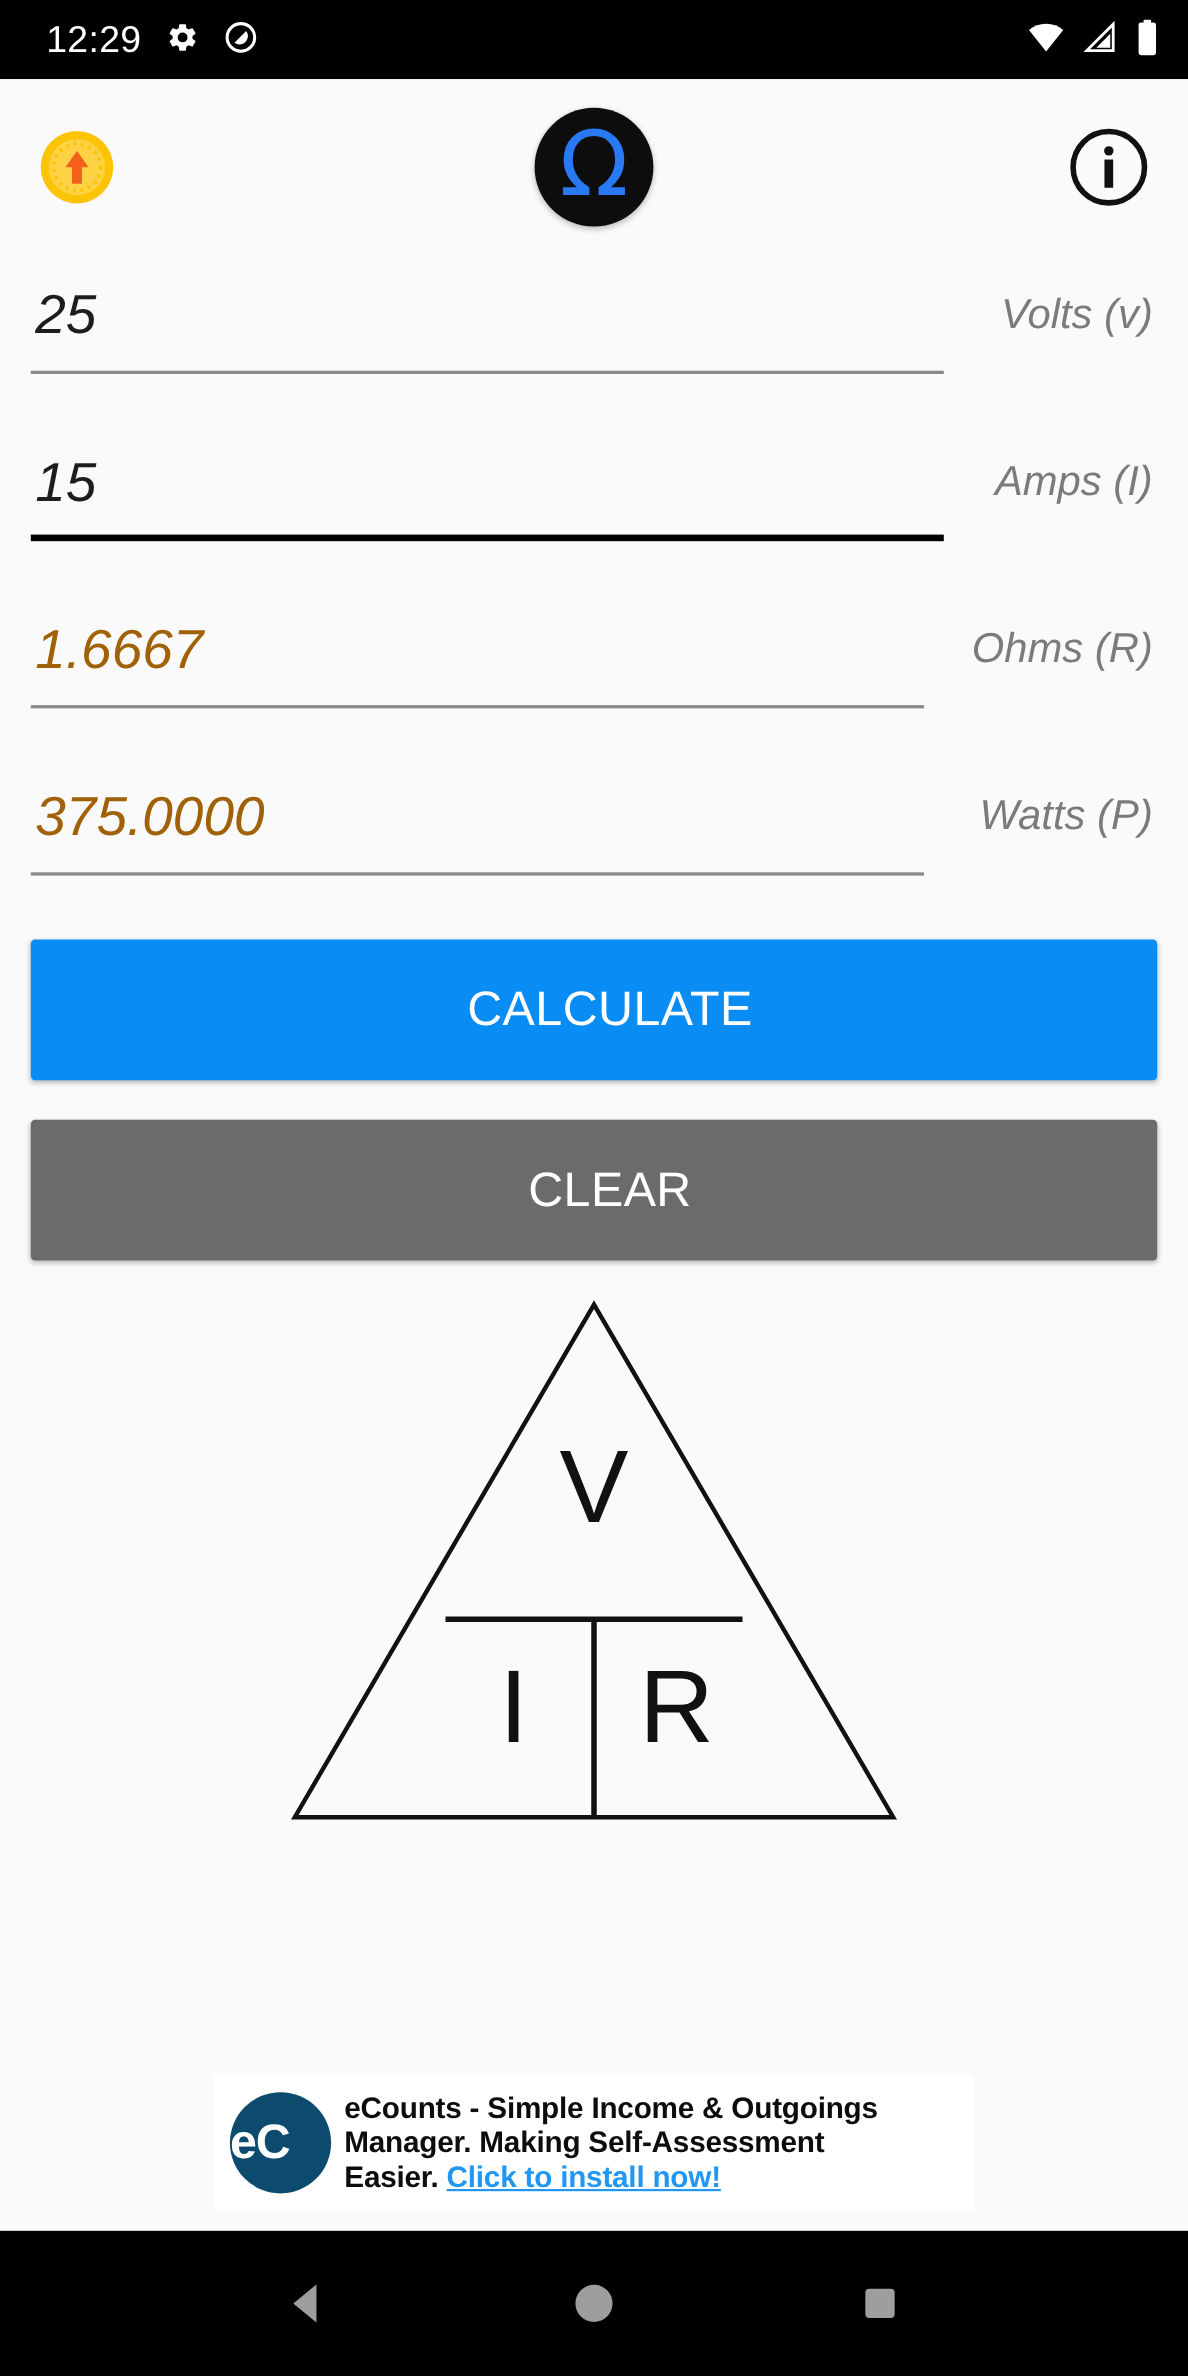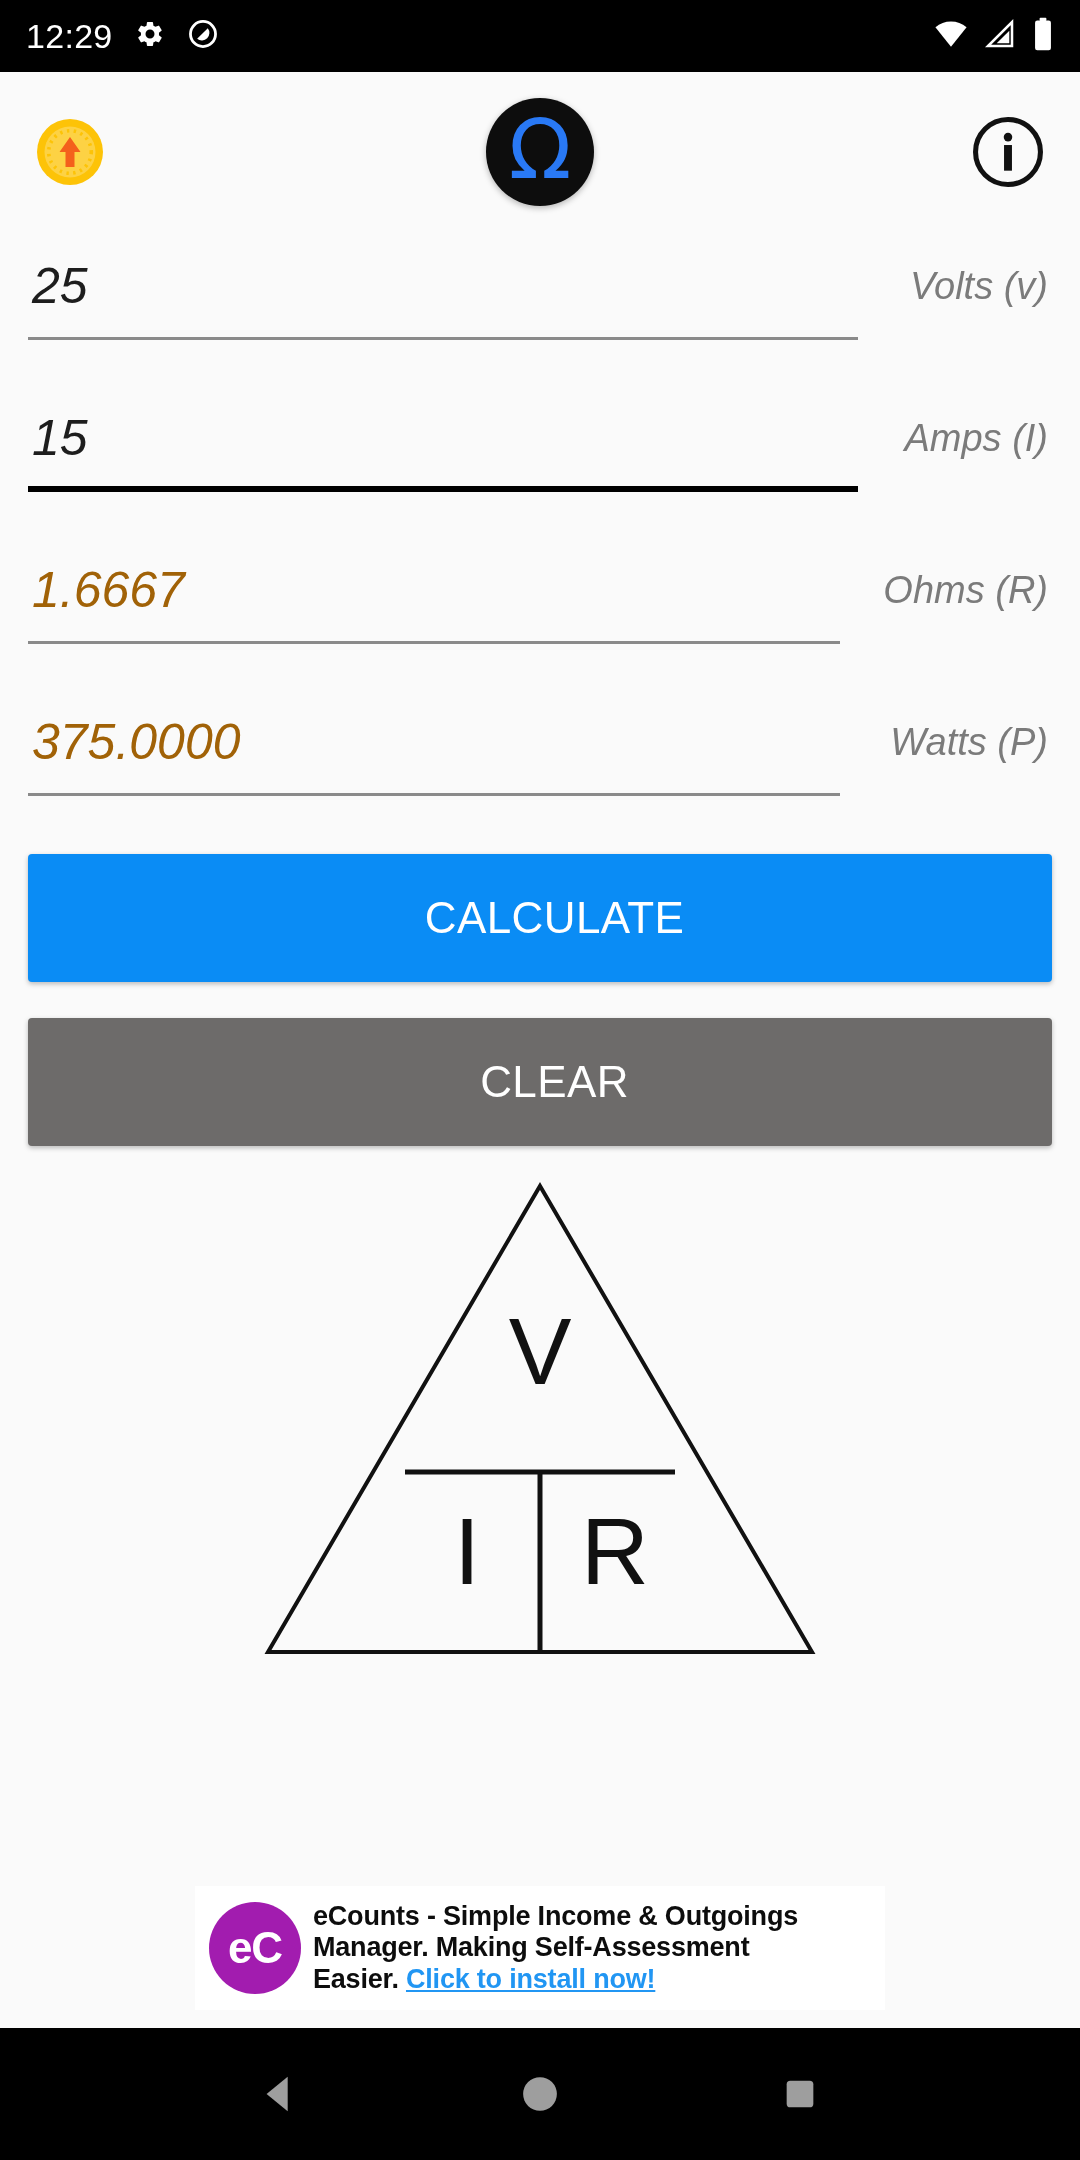--- a/index.html
+++ b/index.html
@@ -15,21 +15,21 @@
     background: #fafafa;
     display: flex; flex-direction: column;
   }
 
   
   .statusbar {
     height: 72px; background: #000; color: #fff;
     display: flex; align-items: center;
     padding: 0 26px; flex: 0 0 72px;
   }
-  .sb-clock { font-size: 34px; letter-spacing: .3px; line-height: 1; }
+  .sb-clock { font-size: 34px; letter-spacing: .3px; line-height: 1; margin-left: 16px; }
   .sb-left { display: flex; align-items: center; gap: 22px; }
   .sb-right { margin-left: auto; display: flex; align-items: center; gap: 16px; }
   .sb-icon { display: block; }
 
   
   .appbar {
     flex: 0 0 160px; position: relative;
     display: flex; align-items: center;
     background: #fafafa;
   }
@@ -129,22 +129,22 @@
   }
   .ad-banner {
     width: 690px; height: 124px;
     background: #ffffff;
     display: flex; align-items: center;
     padding: 0 12px 0 14px;
     gap: 12px;
   }
   .ad-logo {
     width: 92px; height: 92px; border-radius: 50%;
-    background: #a21caf;
-    display: flex; align-items: center; justify-content: center;
+    background: #0c4a6e;
+    display: flex; align-items: center; 
     flex: 0 0 92px;
     position: relative; overflow: hidden;
   }
   .ad-logo-text {
     color: #fff; font-size: 44px; font-weight: bold;
     letter-spacing: -1px; line-height: 1;
   }
   .ad-text {
     font-size: 27px; font-weight: bold; color: #0d0d0d;
     line-height: 1.16; letter-spacing: -.2px;

